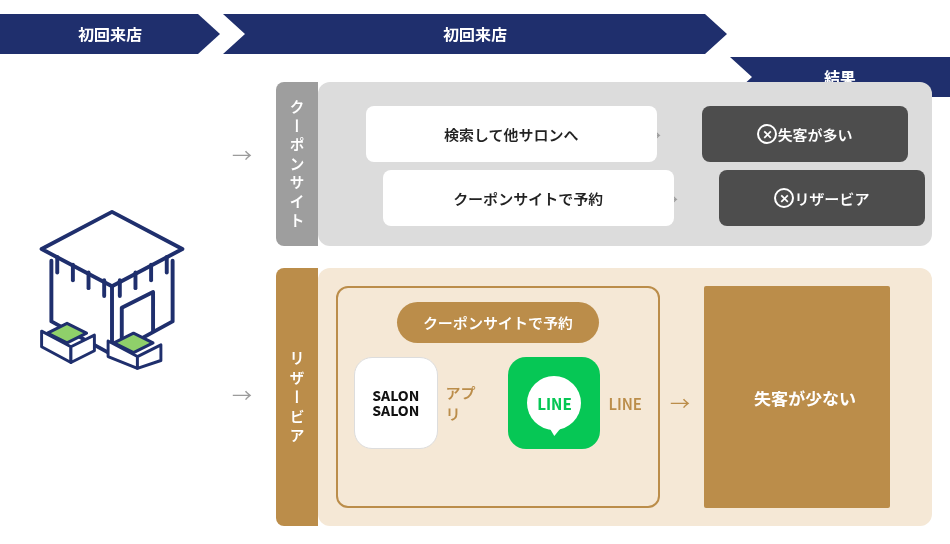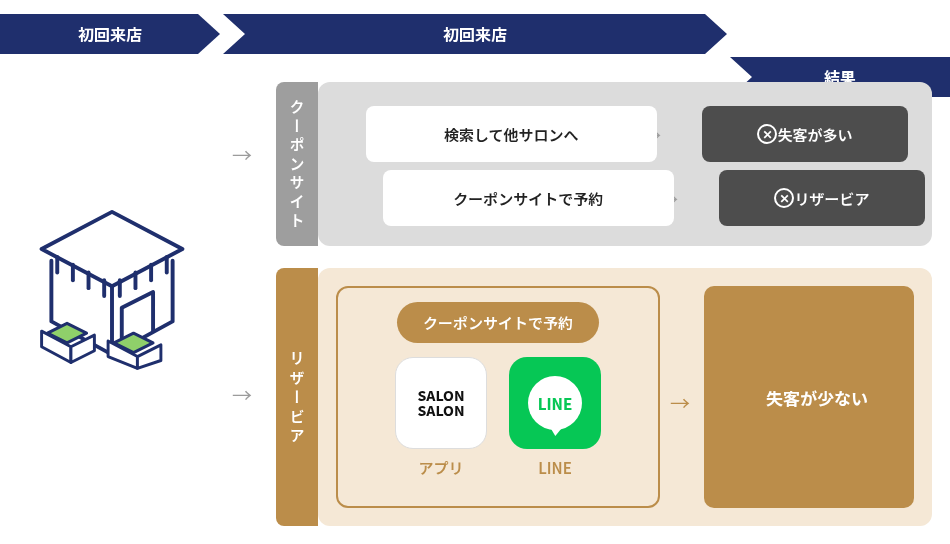--- a/index.html
+++ b/index.html
@@ -91,21 +91,21 @@
     position:absolute;left:18px;top:18px;width:324px;height:222px;
     border:2px solid var(--brown);border-radius:12px;
     display:flex;flex-direction:column;align-items:center;
     padding:14px 16px 12px;gap:14px;
   }
   .pill{
     background:var(--brown);color:#fff;font-size:15px;font-weight:600;
     padding:10px 26px;border-radius:999px;
   }
   .apps{display:flex;gap:22px;}
-  .app{display:flex;flex-direction:column;align-items:center;gap:8px;}
+  .app{display:flex;flex-direction:row;align-items:center;gap:8px;}
   .app-tile{
     width:92px;height:92px;border-radius:18px;
     display:flex;align-items:center;justify-content:center;
     border:1px solid #ddd;background:#fff;
   }
   .salon-txt{font-size:14px;font-weight:800;line-height:1.05;text-align:center;color:#111;}
   .line-tile{background:var(--line-green);border:none;}
   .line-bubble{
     width:54px;height:54px;background:#fff;border-radius:50%;
     display:flex;align-items:center;justify-content:center;
@@ -115,22 +115,22 @@
     content:"";position:absolute;left:20px;bottom:-6px;
     border-left:8px solid transparent;border-right:6px solid transparent;
     border-top:10px solid #fff;transform:rotate(8deg);
   }
   .app-label{color:var(--brown);font-size:15px;font-weight:600;}
 
   .brown-arrow{
     position:absolute;left:352px;top:120px;color:var(--brown);font-size:20px;
   }
   .brown-result{
-    position:absolute;left:386px;top:18px;width:210px;height:222px;
-    background:var(--brown);border-radius:10px;color:#fff;
+    position:absolute;left:386px;top:18px;width:186px;height:222px;
+    background:var(--brown);border-radius:2px;color:#fff;
     display:flex;align-items:center;justify-content:center;
     font-size:17px;font-weight:700;padding-left:16px;
   }
 </style>
 </head>
 <body>
 
 <div class="header">
   <div class="step first">初回来店</div>
   <div class="step mid">初回来店</div>

